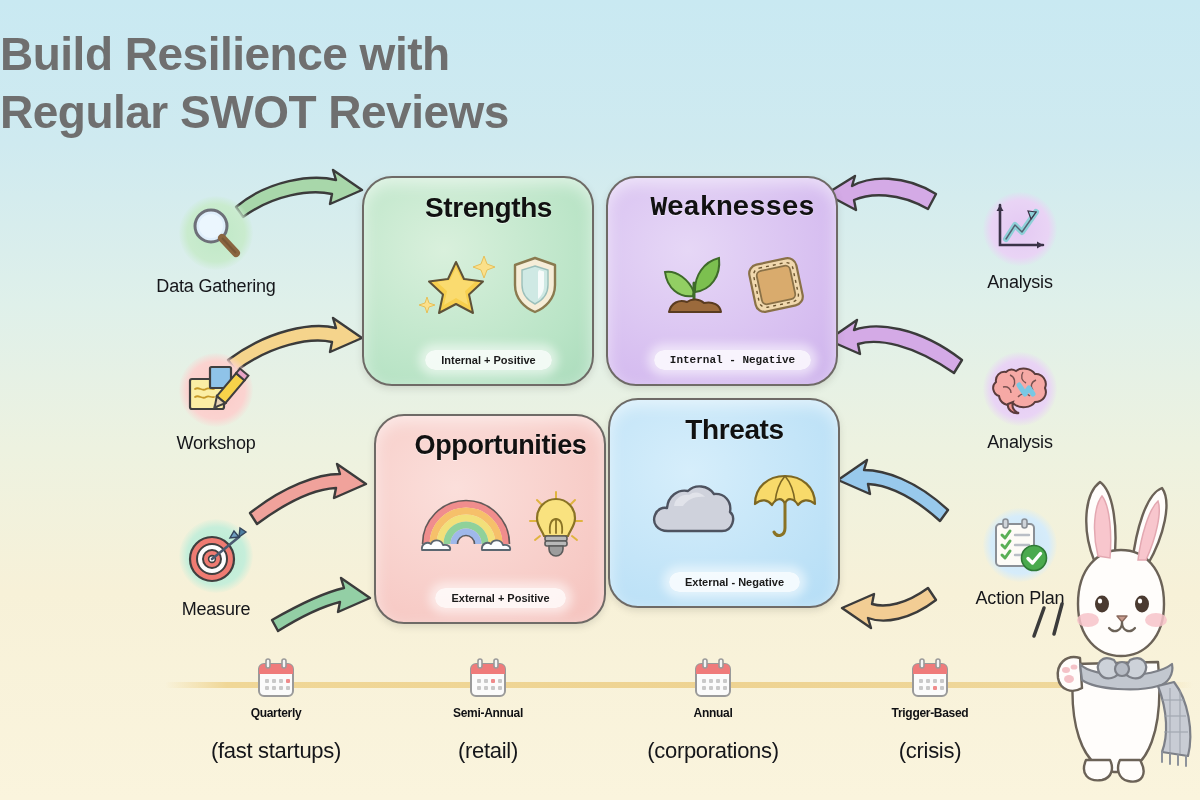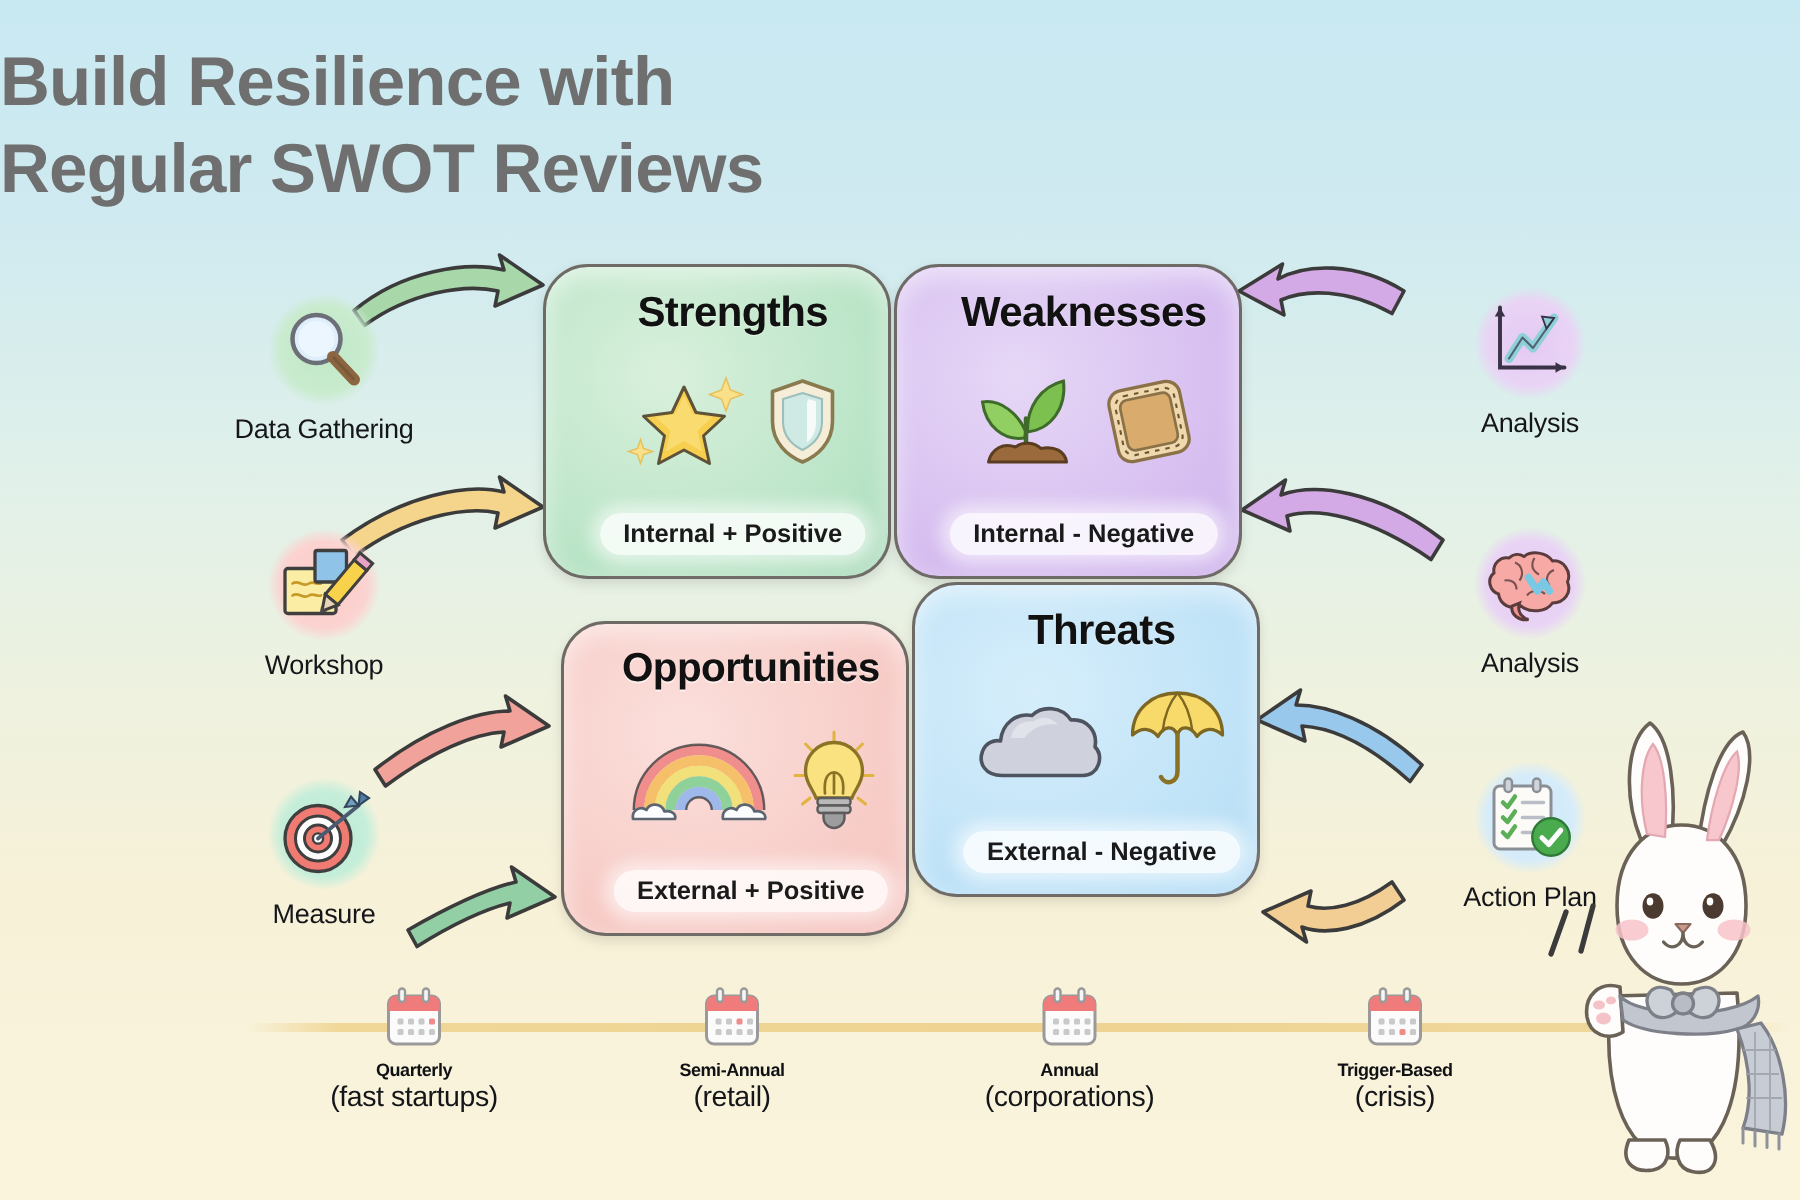--- a/index.html
+++ b/index.html
@@ -21,36 +21,36 @@
   #title .line{display:block;}
   
   #matrix{position:absolute;left:362px;top:176px;width:478px;height:432px;}
   .quad{
     position:absolute;width:232px;height:210px;border-radius:30px;
     border:2.5px solid #6e6a66;box-sizing:border-box;
     box-shadow:0 3px 7px rgba(90,90,80,.17), inset 0 6px 16px rgba(255,255,255,.55);
     display:flex;flex-direction:column;align-items:center;padding-left:21px;
   }
   .quad.q-s{left:0;top:0;background:radial-gradient(ellipse at 35% 35%,#d9f0dc 0%,#b9e4c6 70%,#aadbbb 100%);}
-  .quad.q-w{left:234px;top:0;background:radial-gradient(ellipse at 35% 35%,#e6d7f6 0%,#d6bdf0 70%,#cdb2ec 100%);}
+  .quad.q-w{left:244px;top:0;background:radial-gradient(ellipse at 35% 35%,#e6d7f6 0%,#d6bdf0 70%,#cdb2ec 100%);font-family:Liberation Mono, monospace;}
   .quad.q-o{left:12px;top:222px;background:radial-gradient(ellipse at 35% 35%,#fbdfdb 0%,#f7cbc6 70%,#f5c2bd 100%);margin-top:16px;}
-  .quad.q-t{left:246px;top:212px;background:radial-gradient(ellipse at 35% 35%,#d6eefb 0%,#bee2f7 70%,#b4ddf6 100%);justify-content:space-between;}
+  .quad.q-t{left:246px;top:222px;background:radial-gradient(ellipse at 35% 35%,#d6eefb 0%,#bee2f7 70%,#b4ddf6 100%);justify-content:space-between;}
   .quad-title{
     margin-top:14px;font-size:28px;font-weight:bold;color:#111;
     letter-spacing:-.4px;text-shadow:0 1px 0 rgba(255,255,255,.5);
   }
   .quad.q-o .quad-title{font-size:27px;}
   .icon-row{
     flex:1;display:flex;align-items:center;justify-content:center;gap:14px;
     width:100%;margin-top:-4px;
   }
   .pill{
     margin-bottom:14px;padding:4px 16px;border-radius:16px;
     background:rgba(255,255,255,.82);
-    font-size:17px;font-weight:bold;color:#1a1a1a;white-space:nowrap;
+    font-size:11px;font-weight:bold;color:#1a1a1a;white-space:nowrap;
     box-shadow:0 0 10px 6px rgba(255,255,255,.55);
   }
   
   .node{position:absolute;width:200px;text-align:center;}
   .node .bubble{
     width:74px;height:74px;margin:0 auto;border-radius:50%;
     display:flex;align-items:center;justify-content:center;
   }
   .node .label{
     margin-top:6px;font-size:18px;font-weight:normal;color:#15161a;
@@ -62,21 +62,21 @@
   .b-purple{background:radial-gradient(circle,#e4c9f3 0%,#e9d4f5 55%,rgba(233,212,245,0) 72%);}
   .b-blue{background:radial-gradient(circle,#cbe6f8 0%,#d6ecfa 55%,rgba(214,236,250,0) 72%);}
   
   #timeline-line{
     position:absolute;left:165px;top:682px;width:1028px;height:6px;border-radius:3px;
     background:linear-gradient(90deg,rgba(240,214,150,0) 0%,#f0d797 6%,#eed392 55%,#efd89c 92%,rgba(240,216,156,0) 100%);
   }
   .tl-item{position:absolute;width:230px;text-align:center;}
   .tl-item .cal{height:46px;display:flex;align-items:center;justify-content:center;}
   .tl-item .t1{font-size:12px;font-weight:bold;color:#101114;margin-top:4px;letter-spacing:-.3px;}
-  .tl-item .t2{font-size:19px;color:#15161a;margin-top:1px;letter-spacing:-.3px;}
+  .tl-item .t2{font-size:22px;color:#15161a;margin-top:18px;letter-spacing:-.3px;}
   svg{display:block;overflow:visible;}
   #arrows{position:absolute;left:0;top:0;width:1200px;height:800px;pointer-events:none;}
   #mascot{position:absolute;left:1022px;top:468px;width:182px;height:332px;}
 </style>
 </head>
 <body>
 
 <div id="canvas">
 
   <div id="title">

